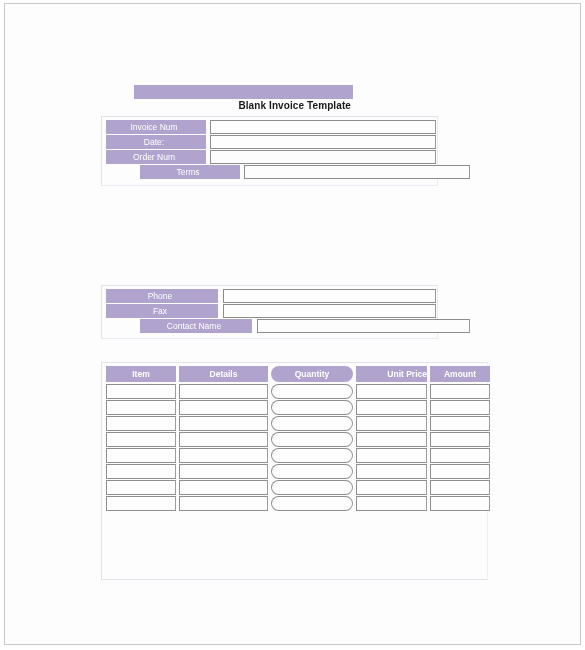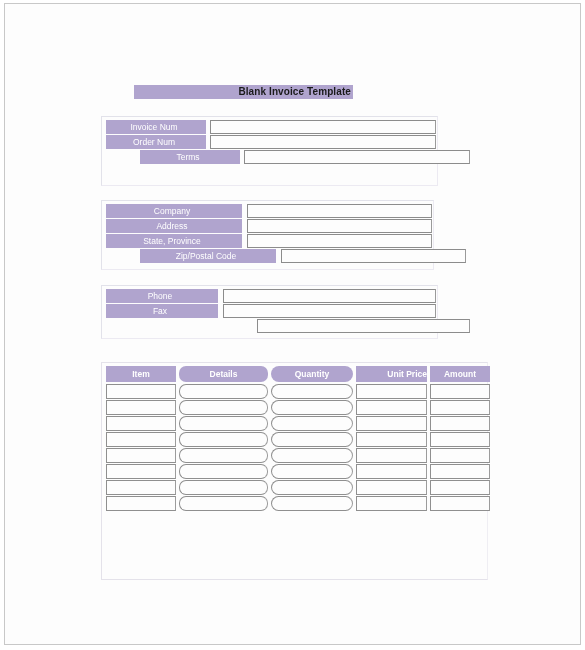--- a/index.html
+++ b/index.html
@@ -33,21 +33,21 @@
     left: 129px;
     top: 81px;
     width: 219px;
     height: 14px;
     background: #b0a4ce;
     box-sizing: border-box;
   }
   #title-text {
     position: absolute;
     right: 2px;
-    top: 0px;
+    top: 14px;
     line-height: 14px;
     font-size: 10px;
     font-weight: bold;
     color: #1a1a1a;
     white-space: nowrap;
     letter-spacing: 0.1px;
   }
 
   
   .form-block {
@@ -148,78 +148,65 @@
     background: #fdfdfd;
     border: 1px solid #8f8f8f;
     border-right-color: #9c9c9c;
     vertical-align: top;
     margin-right: 3px;
     box-sizing: border-box;
   }
   .th-cell:last-child, .td-cell:last-child { margin-right: 4px; }
 
   .col-0 { width: 70px; }
-  .col-1 { width: 89px; border-radius: 7px; }
+  .col-1 { width: 89px; }
   .col-2 { width: 82px; border-radius: 8px; }
   .col-3 { width: 71px; text-align: right; }
   .col-4 { width: 60px; }
 </style>
 </head>
 <body>
 
 <div id="page">
 
   <div id="title-bar">
     <span id="title-text">Blank Invoice Template</span>
   </div>
 
   <div id="block-invoice" class="form-block">
     <div class="form-row">
       <div class="f-label">Invoice Num</div>
       <div class="f-value"></div>
     </div>
     <div class="form-row">
+      <div class="f-label">Date:</div>
+      <div class="f-value"></div>
+    </div>
+    <div class="form-row">
       <div class="f-label">Order Num</div>
       <div class="f-value"></div>
     </div>
     <div class="form-row">
       <div class="f-label">Terms</div>
       <div class="f-value"></div>
     </div>
   </div>
 
-  <div id="block-company" class="form-block">
-    <div class="form-row">
-      <div class="f-label">Company</div>
-      <div class="f-value"></div>
-    </div>
-    <div class="form-row">
-      <div class="f-label">Address</div>
-      <div class="f-value"></div>
-    </div>
-    <div class="form-row">
-      <div class="f-label">State, Province</div>
-      <div class="f-value"></div>
-    </div>
-    <div class="form-row">
-      <div class="f-label">Zip/Postal Code</div>
-      <div class="f-value"></div>
-    </div>
-  </div>
 
   <div id="block-contact" class="form-block">
     <div class="form-row">
       <div class="f-label">Phone</div>
       <div class="f-value"></div>
     </div>
     <div class="form-row">
       <div class="f-label">Fax</div>
       <div class="f-value"></div>
     </div>
     <div class="form-row">
+      <div class="f-label">Contact Name</div>
       <div class="f-value"></div>
     </div>
   </div>
 
   <div id="items-table">
 
     <div class="tbl-row head">
       <div class="th-cell col-0">Item</div>
       <div class="th-cell col-1">Details</div>
       <div class="th-cell col-2">Quantity</div>

